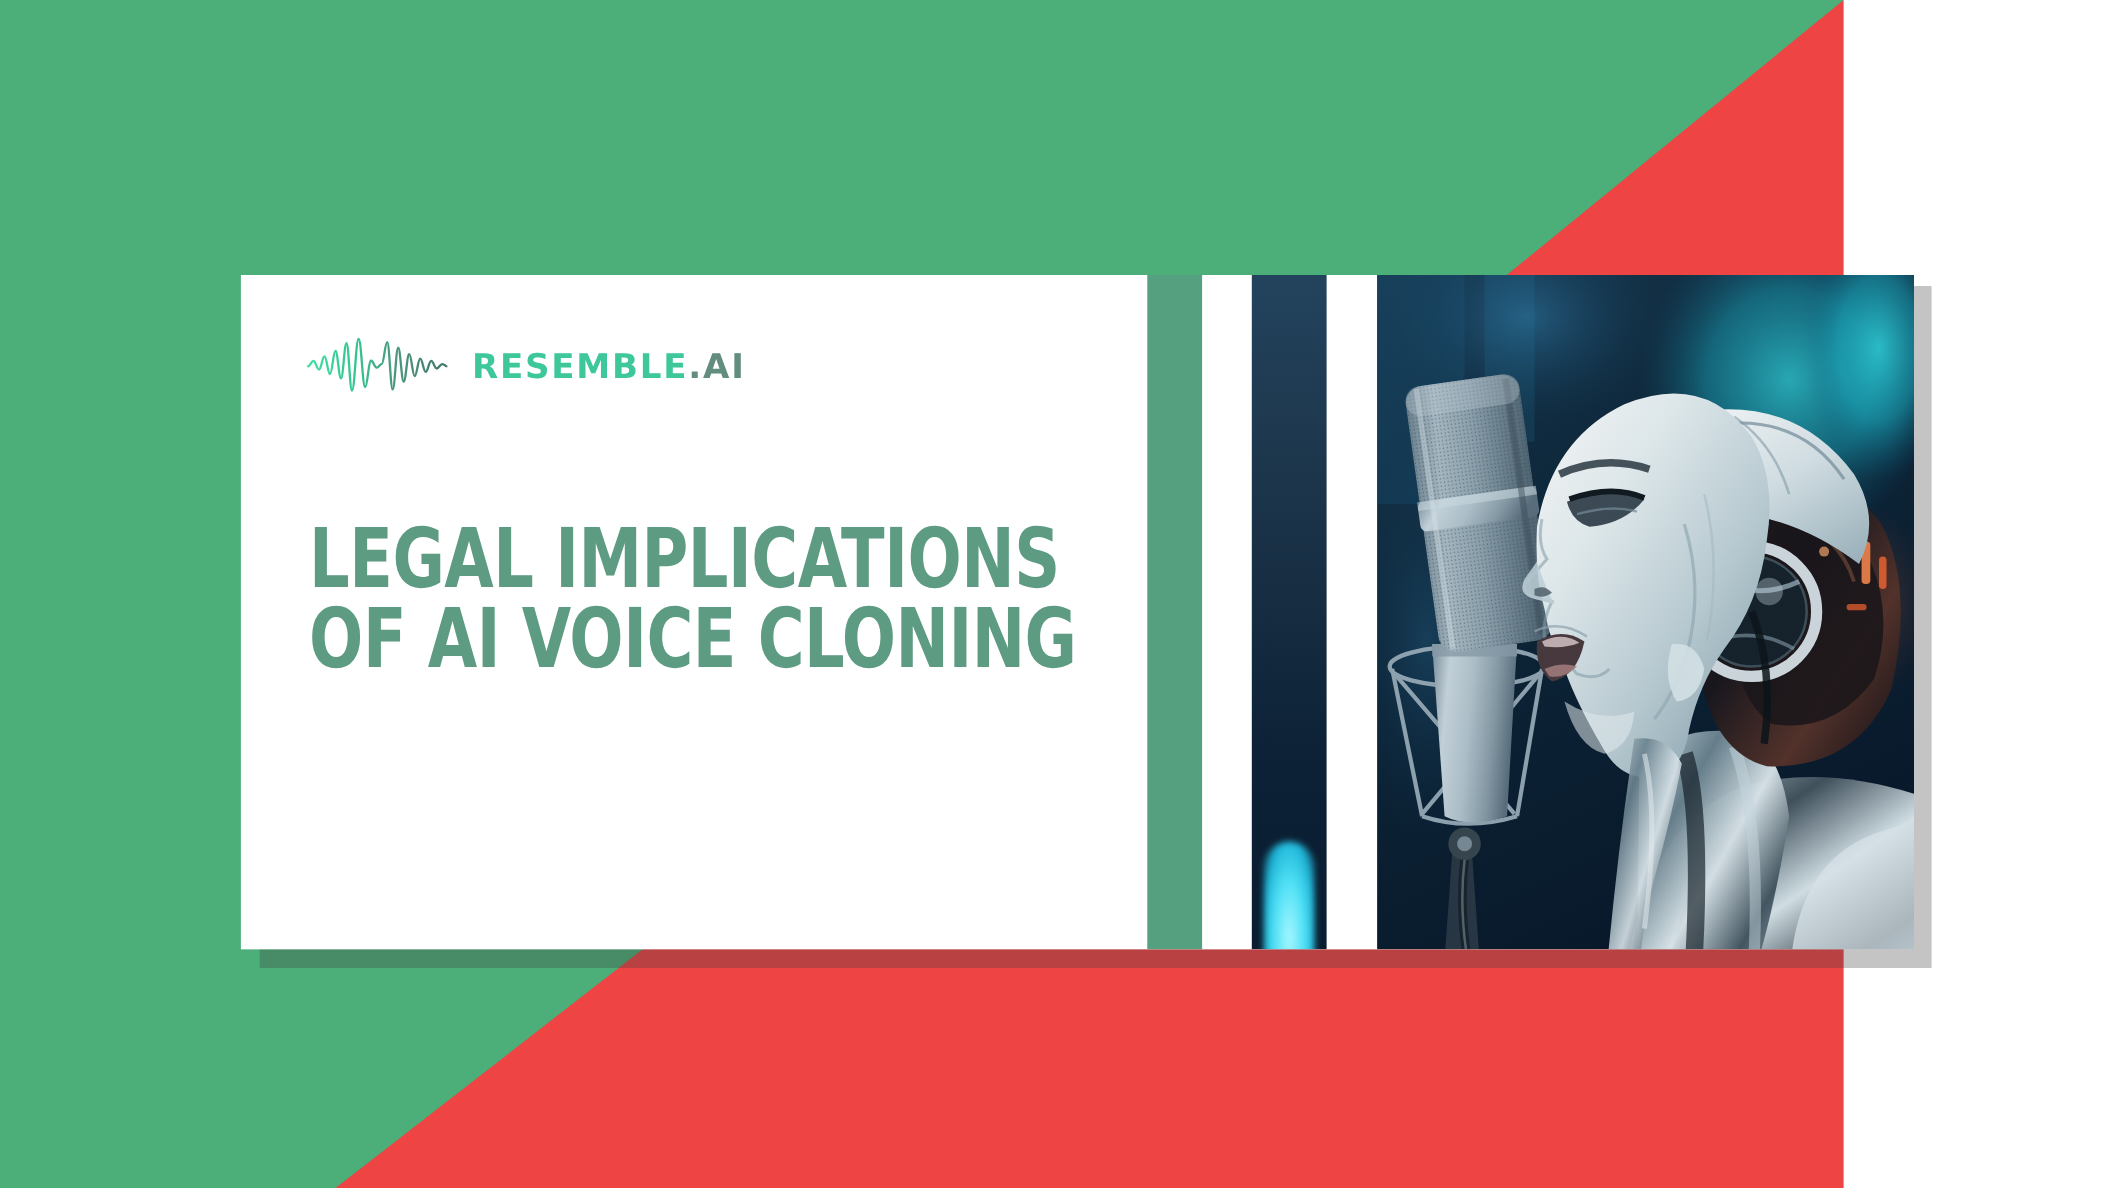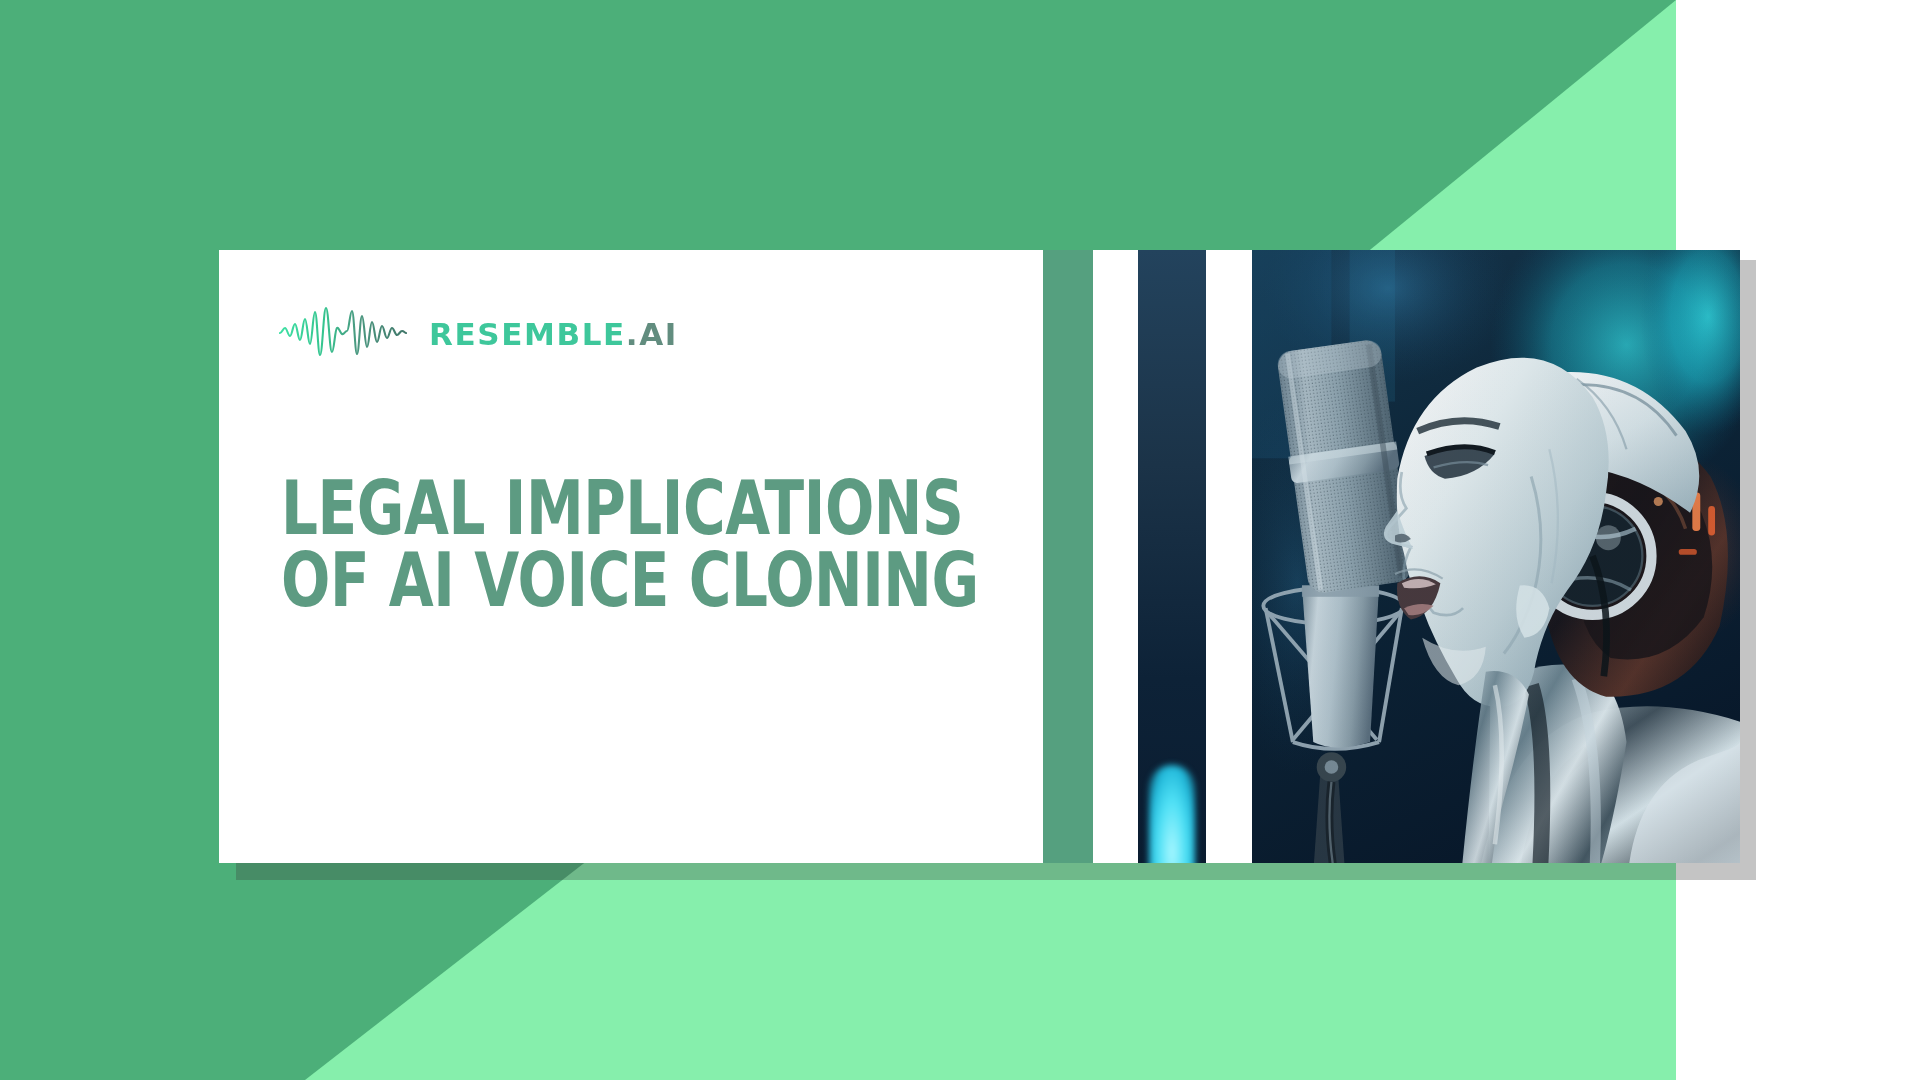--- a/index.html
+++ b/index.html
@@ -7,21 +7,21 @@
 
   html, body {
     width:1920px; height:1080px;
     overflow:hidden;
     font-family:"Liberation Sans", sans-serif;
   }
 
   #stage {
     position:relative;
     width:1676px; height:1080px;
-    background:#86efac;
+    background:#ef4444;
   }
 
   
   .bg-green {
     position:absolute;
     inset:0;
     background:#4caf79;
     clip-path: polygon(0 0, 100% 0, 78.3% 27.5%, 18.2% 100%, 0 100%);
   }
 

